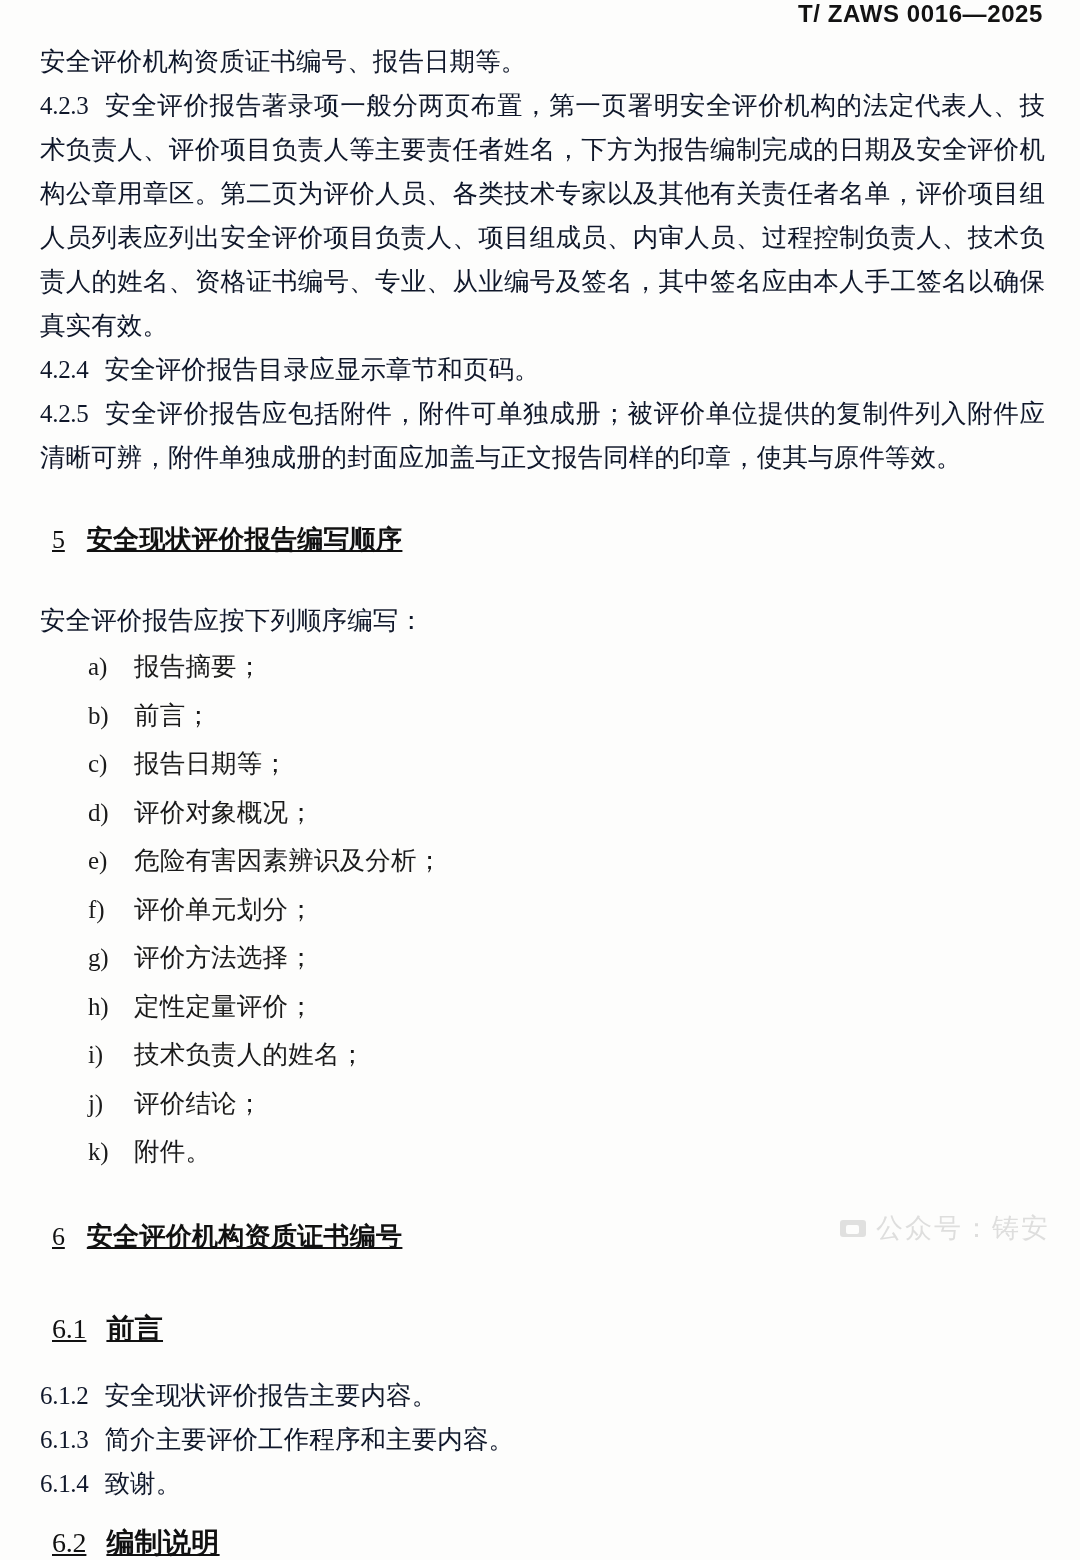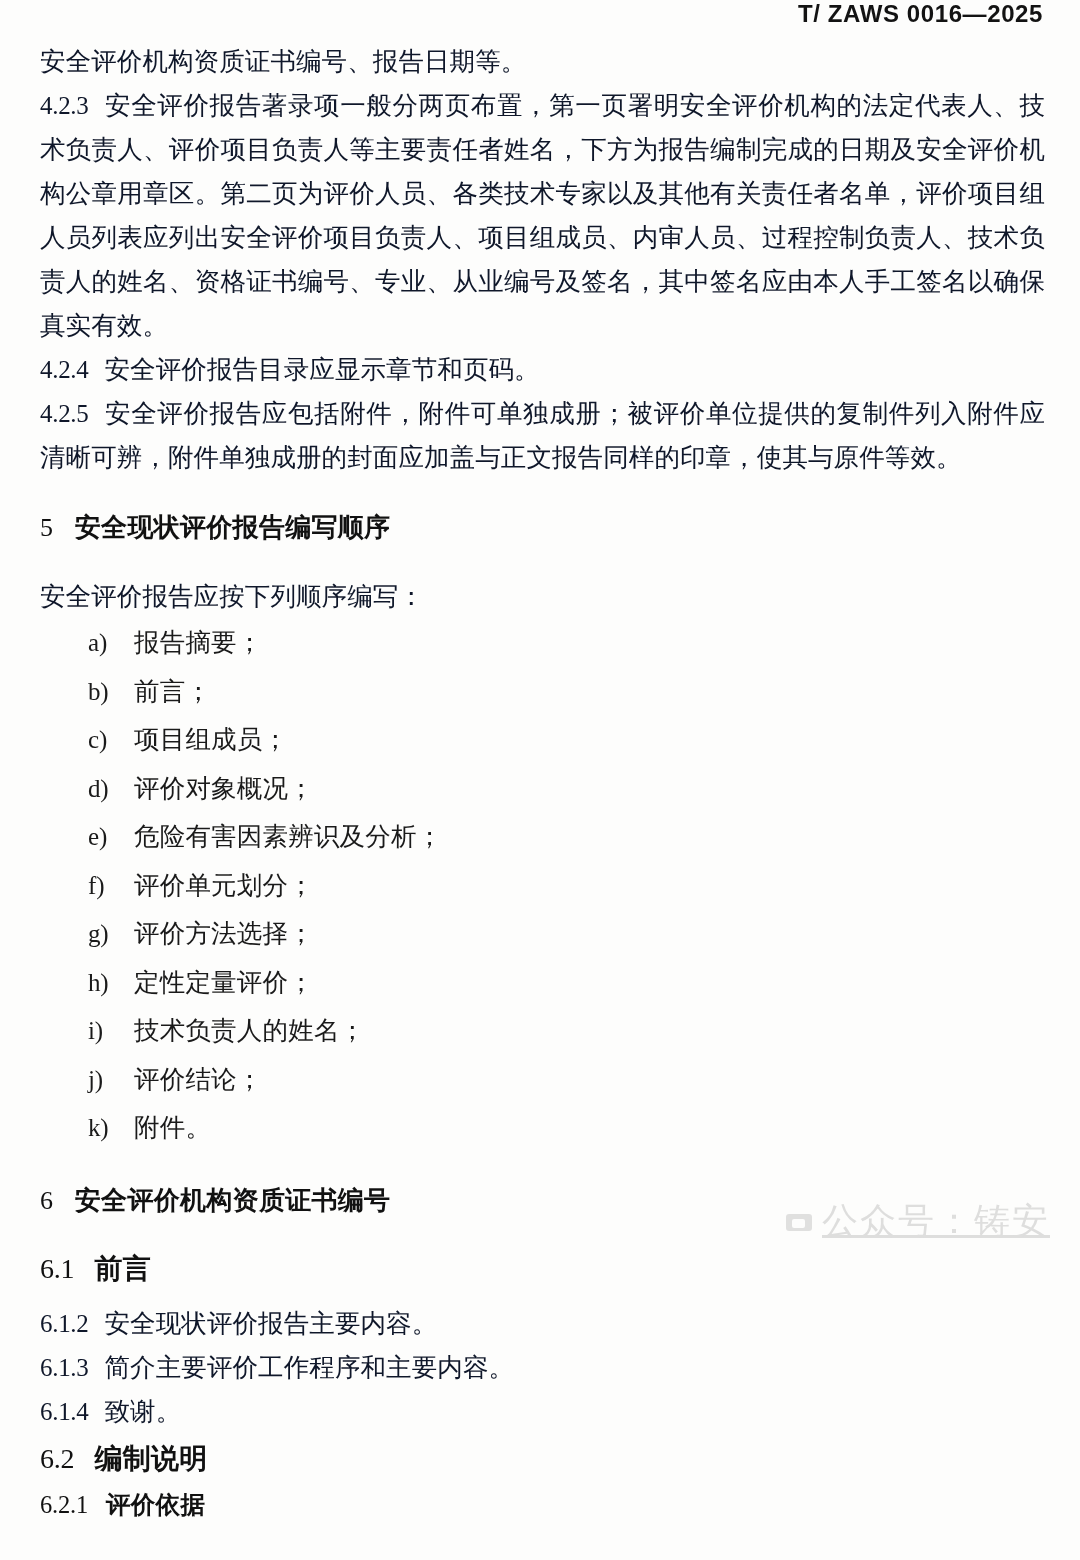--- a/index.html
+++ b/index.html
@@ -61,23 +61,24 @@
     padding-right: 16px;
     white-space: pre;
   }
 
   .gap-xs { height: 4px; }
   .gap-s  { height: 12px; }
   .gap-m  { height: 26px; }
 
   
   .h1, .h2, .h3 {
-    margin: 0;
+    margin: 12px;
     color: #111;
     white-space: nowrap;
+    text-decoration: underline;
   }
   .h1 .num, .h2 .num, .h3 .num {
     font-family: "Liberation Serif", "DejaVu Serif", serif;
     font-weight: 400;
     letter-spacing: -0.2px;
   }
   .h1 .txt, .h2 .txt, .h3 .txt {
     font-family: "Liberation Sans", "DejaVu Sans", sans-serif;
     font-weight: 700;
     letter-spacing: 0.3px;
@@ -142,25 +143,24 @@
   .watermark .wm-logo::after {
     content: "";
     position: absolute;
     left: 8px; top: 9px;
     width: 13px; height: 9px;
     background: #fdfdfc;
     border-radius: 2px;
   }
   .watermark .wm-text {
     font-family: "Liberation Sans", "DejaVu Sans", sans-serif;
-    font-size: 36px;
+    font-size: 27px;
     color: #b4b4b4;
     letter-spacing: 2px;
     white-space: pre;
-    text-decoration: underline;
   }
 </style>
 </head>
 <body>
 
 <div class="page">
 
   <div class="std-header">
     <span class="std-code">T/ ZAWS 0016—2025</span>
   </div>
@@ -185,21 +185,21 @@
     <li>
         <span class="marker">a)</span>
         <span class="item-text">报告摘要；</span>
       </li>
     <li>
         <span class="marker">b)</span>
         <span class="item-text">前言；</span>
       </li>
     <li>
         <span class="marker">c)</span>
-        <span class="item-text">项目组成员；</span>
+        <span class="item-text">报告日期等；</span>
       </li>
     <li>
         <span class="marker">d)</span>
         <span class="item-text">评价对象概况；</span>
       </li>
     <li>
         <span class="marker">e)</span>
         <span class="item-text">危险有害因素辨识及分析；</span>
       </li>
     <li>

